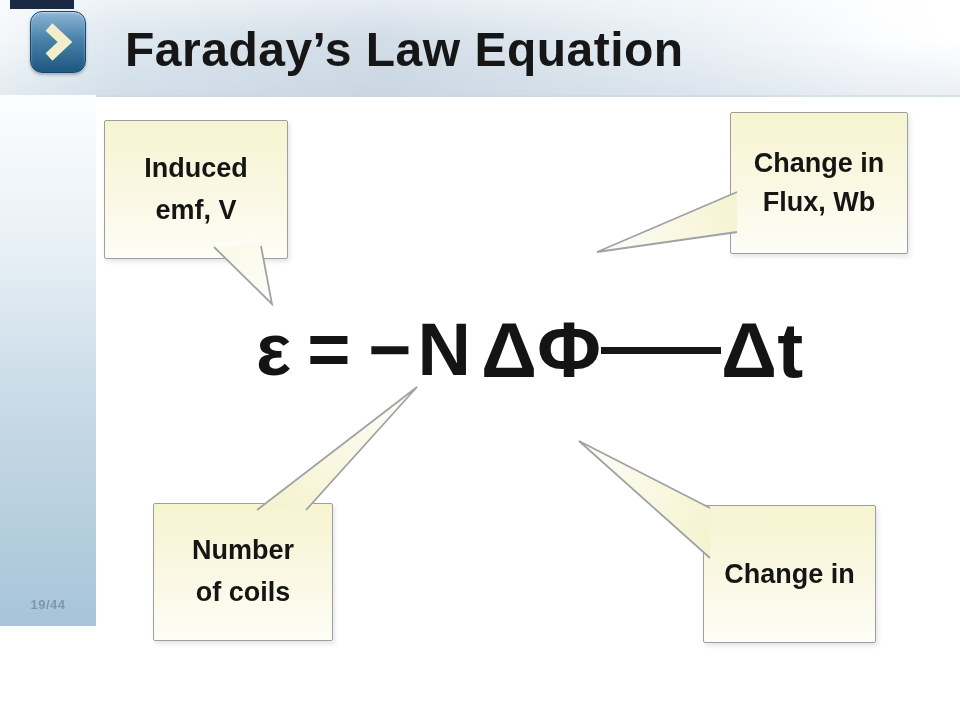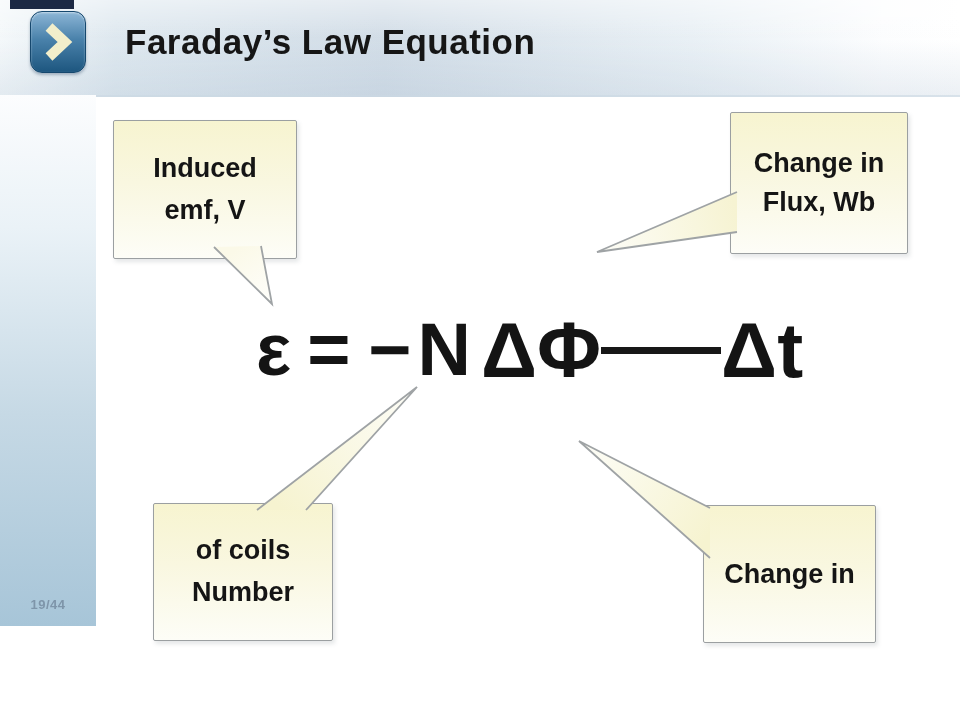--- a/index.html
+++ b/index.html
@@ -26,21 +26,21 @@
   .bullet-icon {
     position: absolute; left: 30px; top: 11px; width: 54px; height: 60px;
     border-radius: 12px;
     background: linear-gradient(to bottom, #8db6d6 0%, #4a82ab 45%, #1d567f 100%);
     border: 1px solid #16486e;
     box-shadow: 0 2px 3px rgba(40,70,100,0.35), inset 0 1px 2px rgba(255,255,255,0.5);
   }
   .bullet-icon svg { position: absolute; left: 0; top: 0; }
   .title {
     position: absolute; left: 125px; top: 22px; margin: 0;
-    font-size: 35px; font-weight: bold; color: #161616;
+    font-size: 48px; font-weight: bold; color: #161616;
     letter-spacing: 0.5px; white-space: nowrap;
   }
 
   
   .sidebar {
     position: absolute; left: 0; top: 95px; width: 96px; height: 531px;
     background: linear-gradient(to bottom, #fcfdfe 0%, #eaf2f7 25%, #c6d9e5 60%, #a7c5d8 100%);
   }
   .page-indicator {
     position: absolute; left: 0; bottom: 14px; width: 96px;
@@ -55,21 +55,21 @@
     background: linear-gradient(180deg, #f7f4d0 0%, #f9f7e0 45%, #fdfdf7 100%);
     border: 1.6px solid #9b9fa1;
     border-radius: 2px;
     box-shadow: 2px 3px 4px rgba(110,120,130,0.18);
     display: flex; flex-direction: column;
     align-items: center; justify-content: center;
     text-align: center;
     font-weight: bold; color: #151515;
   }
   .callout .line { display: block; }
-  .co-induced   { left: 113px; top: 120px; width: 182px; height: 137px; font-size: 27px; line-height: 1.55; }
+  .co-induced   { left: 104px; top: 120px; width: 182px; height: 137px; font-size: 27px; line-height: 1.55; }
   .co-flux      { left: 730px; top: 112px; width: 176px; height: 140px; font-size: 27px; line-height: 1.45; }
   .co-coils     { left: 153px; top: 503px; width: 178px; height: 136px; font-size: 27px; line-height: 1.55; }
   .co-time      { left: 703px; top: 505px; width: 171px; height: 136px; font-size: 27px; line-height: 1.5; }
 
   
   .tails {
     position: absolute; left: 0; top: 0; z-index: 3;
     pointer-events: none;
   }
 
@@ -124,22 +124,22 @@
     <span class="line">Induced</span>
     <span class="line">emf, V</span>
   </div>
 
   <div class="callout co-flux">
     <span class="line">Change in</span>
     <span class="line">Flux, Wb</span>
   </div>
 
   <div class="callout co-coils">
+    <span class="line">Number</span>
     <span class="line">of coils</span>
-    <span class="line">Number</span>
   </div>
 
   <div class="callout co-time">
     <span class="line">Change in</span>
   </div>
 
   <svg class="tails" width="960" height="720" viewBox="0 0 960 720">
     <defs>
       <linearGradient id="g1" gradientUnits="userSpaceOnUse" x1="238" y1="248" x2="272" y2="304">
         <stop offset="0" stop-color="#fbf9e8"></stop>

